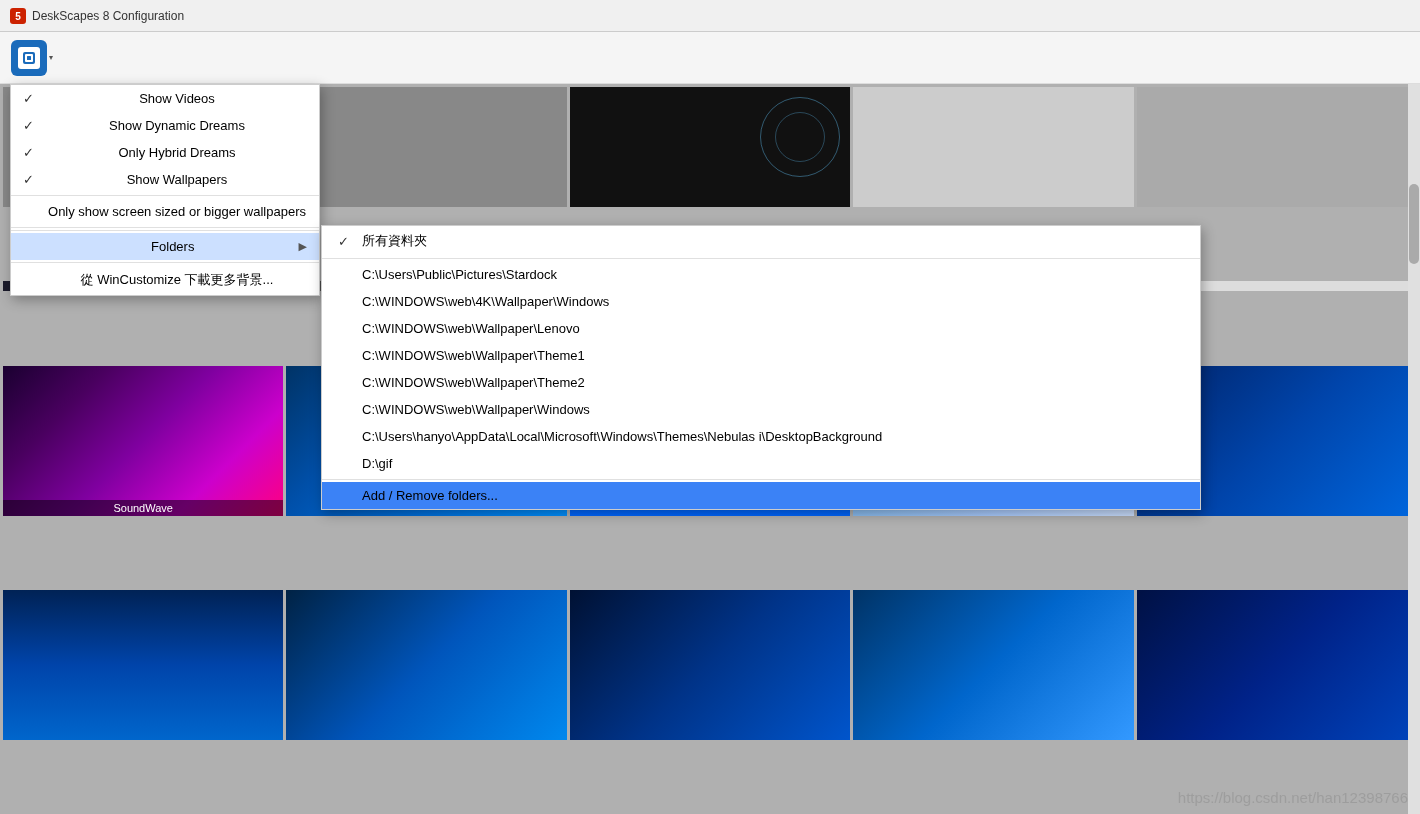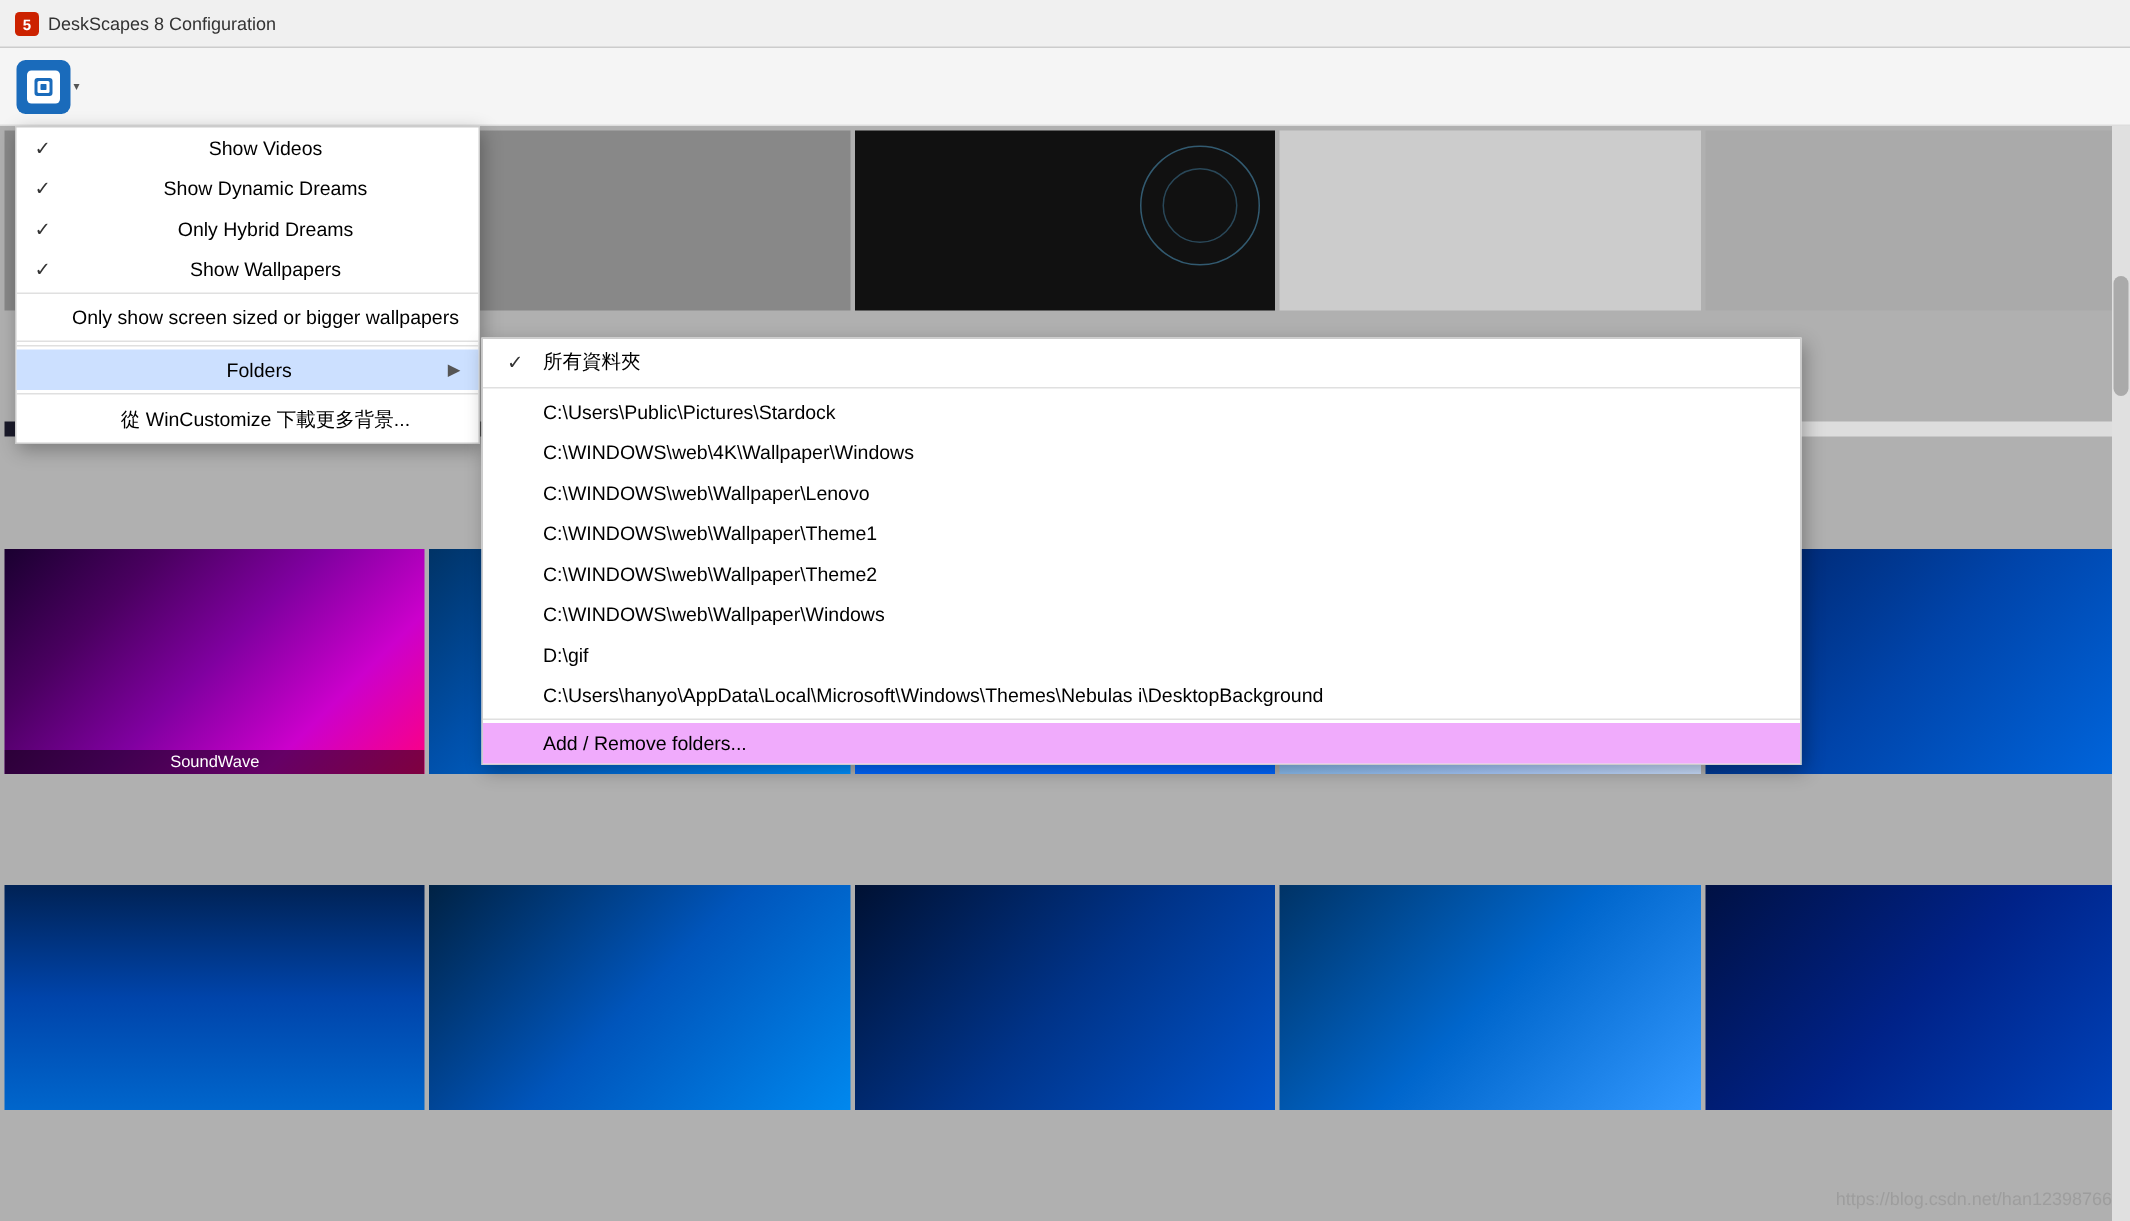--- a/index.html
+++ b/index.html
@@ -122,21 +122,21 @@
       text-align: center;
       padding: 2px 4px;
     }
 
     
     .watermark {
       position: absolute;
       bottom: 8px;
       right: 12px;
       color: rgba(150,150,150,0.7);
-      font-size: 12px;
+      font-size: 15px;
     }
 
     
     .dropdown-menu {
       position: absolute;
       top: 52px;
       left: 10px;
       background: white;
       border: 1px solid #ccc;
       box-shadow: 2px 4px 12px rgba(0,0,0,0.3);
@@ -363,31 +363,31 @@
           <span>C:\WINDOWS\web\Wallpaper\Theme2</span>
         </div>
 
         <div class="submenu-item">
           <span class="check-icon" style="visibility:hidden;">✓</span>
           <span>C:\WINDOWS\web\Wallpaper\Windows</span>
         </div>
 
         <div class="submenu-item">
           <span class="check-icon" style="visibility:hidden;">✓</span>
+          <span>C:\Users\hanyo\AppData\Local\Microsoft\Windows\Themes\Nebulas i\DesktopBackground</span>
+        </div>
+
+        <div class="submenu-item">
+          <span class="check-icon" style="visibility:hidden;">✓</span>
           <span>D:\gif</span>
         </div>
 
-        <div class="submenu-item">
-          <span class="check-icon" style="visibility:hidden;">✓</span>
-          <span>C:\Users\hanyo\AppData\Local\Microsoft\Windows\Themes\Nebulas i\DesktopBackground</span>
-        </div>
-
         <hr class="submenu-separator">
 
-        <div class="submenu-item active-highlight" style="background:#f0abfc;">
+        <div class="submenu-item active-highlight" style="background:#3b82f6;">
           <span class="check-icon" style="visibility:hidden;">✓</span>
           <span>Add / Remove folders...</span>
         </div>
 
       </div>
     </div>
 
     <hr class="menu-separator">
 
     <div class="menu-item">

